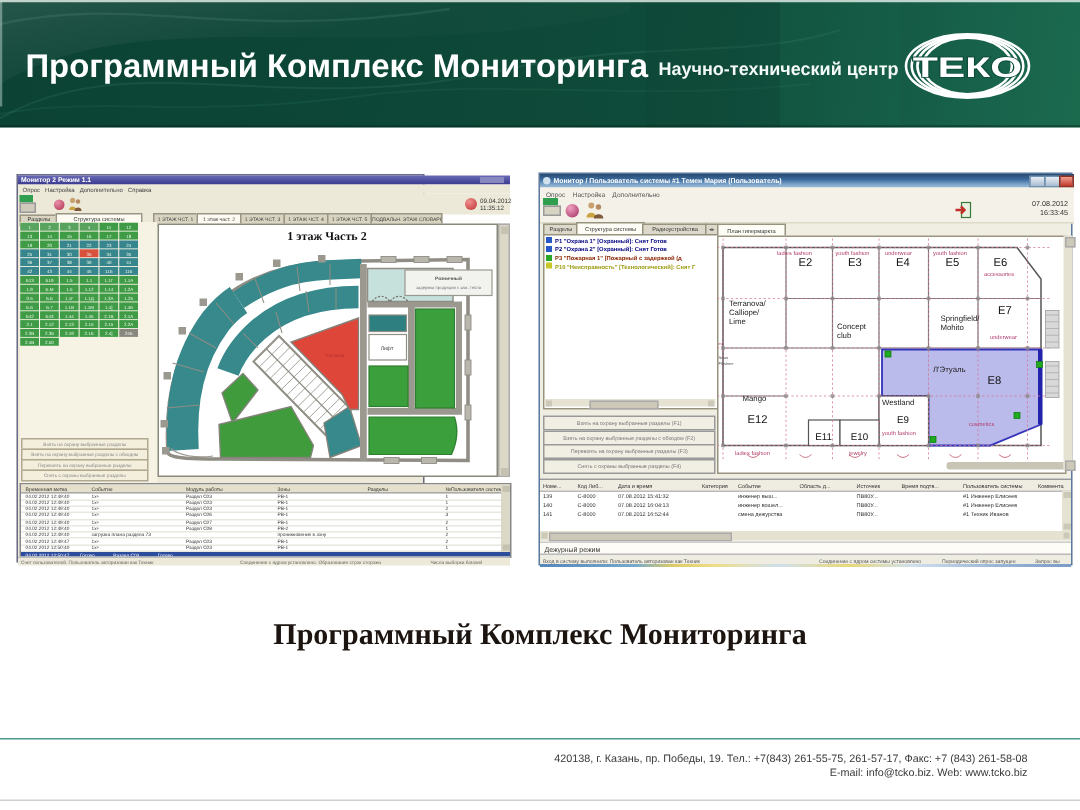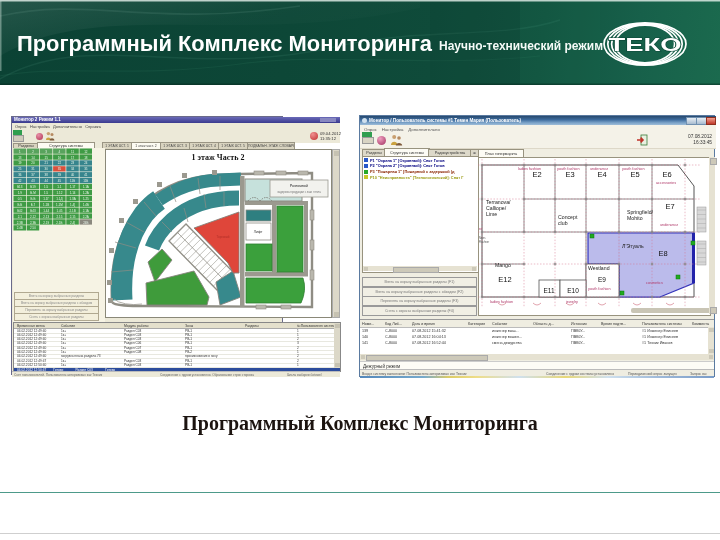--- a/index.html
+++ b/index.html
@@ -23,21 +23,21 @@
 <rect x="430" y="0" width="90" height="85" fill="#0d3f32" opacity="0.22"></rect>
 <rect x="520" y="0" width="80" height="85" fill="#1d7050" opacity="0.15"></rect>
 <rect x="0" y="0" width="720" height="1.5" fill="#e9f2ee" opacity="0.8"></rect>
 <rect x="0" y="1" width="1.5" height="70" fill="#cfe2da" opacity="0.45"></rect>
 <rect x="0" y="83.5" width="720" height="1.5" fill="#05271e" opacity="0.5"></rect>
 </svg>
 </div>
 
 <div class="a" style="left:17px;top:32px;width:460px;font:bold 21.9px/24px &quot;Liberation Sans&quot;,sans-serif;color:#ffffff;white-space:nowrap;">Программный Комплекс Мониторинга</div>
 
-<div class="a" style="left:439px;top:40px;width:160px;font:bold 12px/13px &quot;Liberation Sans&quot;,sans-serif;color:#f4faf7;white-space:nowrap;">Научно-технический режим</div>
+<div class="a" style="left:439px;top:40px;width:160px;font:bold 12px/13px &quot;Liberation Sans&quot;,sans-serif;color:#f4faf7;white-space:nowrap;">Научно-технический центр</div>
 
 <svg class="a" style="left:602px;top:20px" width="86" height="50" viewBox="0 0 86 50">
 <ellipse cx="43" cy="24" rx="41" ry="21.2" fill="none" stroke="#ffffff" stroke-width="1.7"></ellipse>
 <ellipse cx="43" cy="24" rx="37.2" ry="20.4" fill="none" stroke="#ffffff" stroke-width="1.7"></ellipse>
 <ellipse cx="43" cy="24" rx="33.4" ry="19.6" fill="none" stroke="#ffffff" stroke-width="1.7"></ellipse>
 <ellipse cx="43" cy="24" rx="29.6" ry="18.8" fill="none" stroke="#ffffff" stroke-width="1.7"></ellipse>
 <text x="43" y="31" text-anchor="middle" font-family="Liberation Sans,sans-serif" font-weight="bold" font-size="19px" fill="#ffffff" stroke="#0d4a3a" stroke-width="1.1" paint-order="stroke" textLength="73" lengthAdjust="spacingAndGlyphs">ТЕКО</text>
 </svg>
 
 <div class="a" style="left:11px;top:116px;width:272px;height:259px;background:#ece9d8;border:1px solid #6a6a8a;box-sizing:border-box;">
@@ -700,14 +700,15 @@
       </div>
 
 <div class="a" style="left:0px;top:260px;width:354px;height:2px;background:linear-gradient(90deg,#5588bb 0%,#77aacc 18%,#ddcc66 25%,#eedd88 33%,#cfe0ee 45%,#e8d878 58%,#cfe0ee 70%,#9db8d8 85%,#7a9cc8 100%);"></div>
 </div>
 
 <div class="a" style="left:0;top:412px;width:720px;text-align:center;font-family:&quot;Liberation Serif&quot;,serif;font-weight:bold;font-size:20px;color:#1c1410;">Программный Комплекс Мониторинга</div>
 
 
 <div class="a" style="left:0;top:492px;width:720px;height:1px;background:#4d9a8a;"></div>
 
+<div class="a" style="left:280px;top:502px;width:405px;text-align:right;font:7.2px/8.8px &quot;Liberation Sans&quot;;color:#3a3a3a;">420138, г. Казань, пр. Победы, 19. Тел.: +7(843) 261-55-75, 261-57-17, Факс: +7 (843) 261-58-08<br>E-mail: info@tcko.biz. Web: www.tcko.biz</div>
 
 <div class="a" style="left:0;top:533px;width:720px;height:1px;background:#cfcfcf;"></div>
 </div>
 </body></html>

